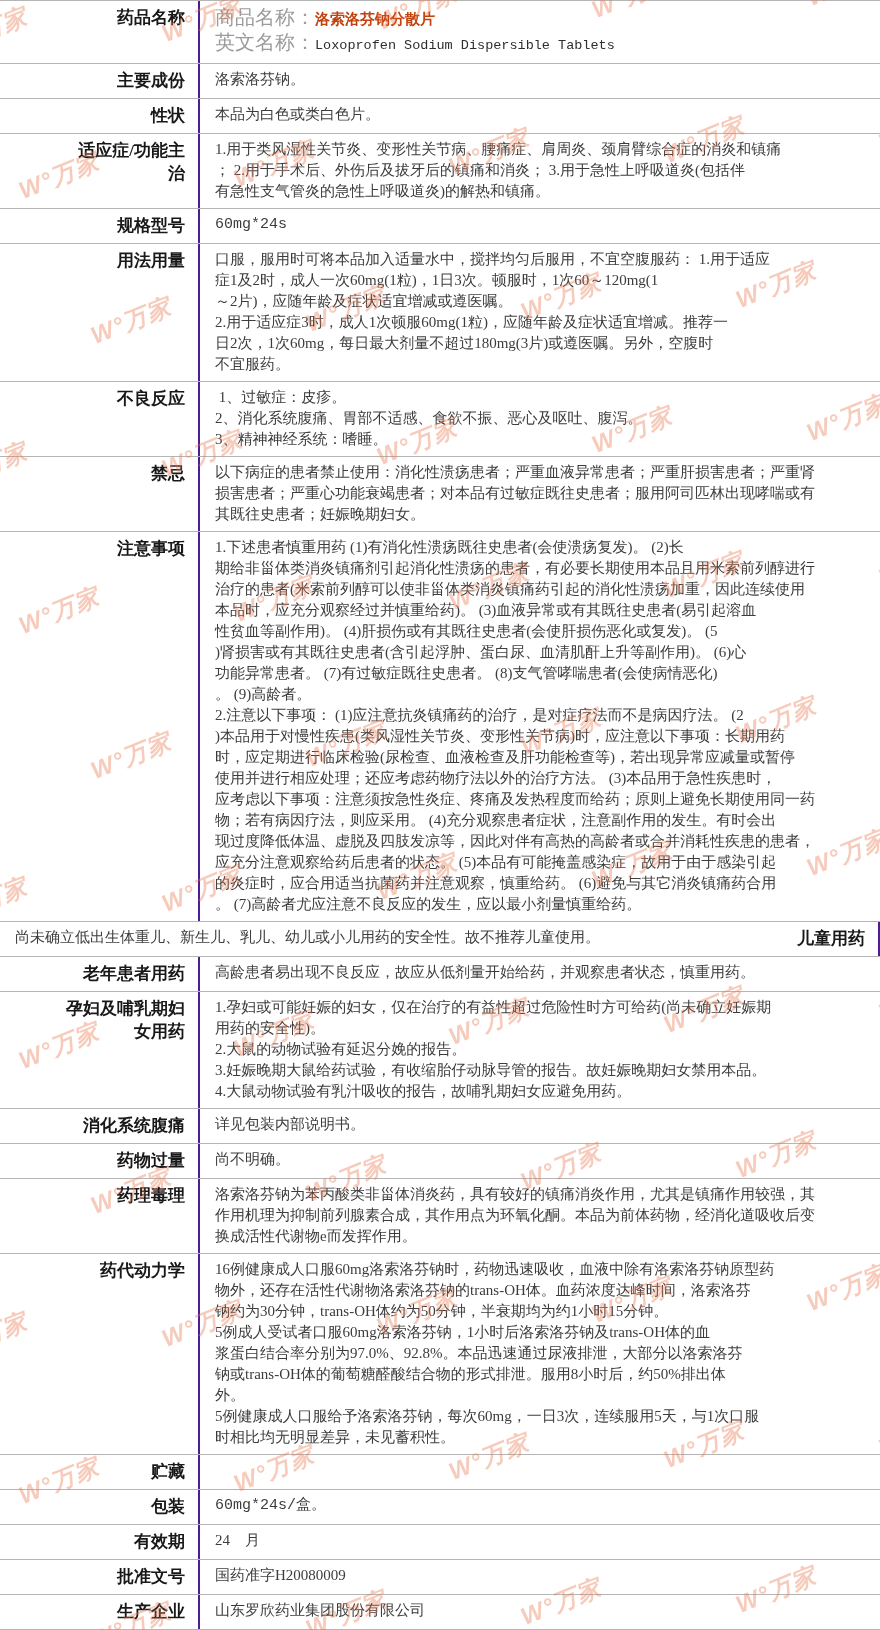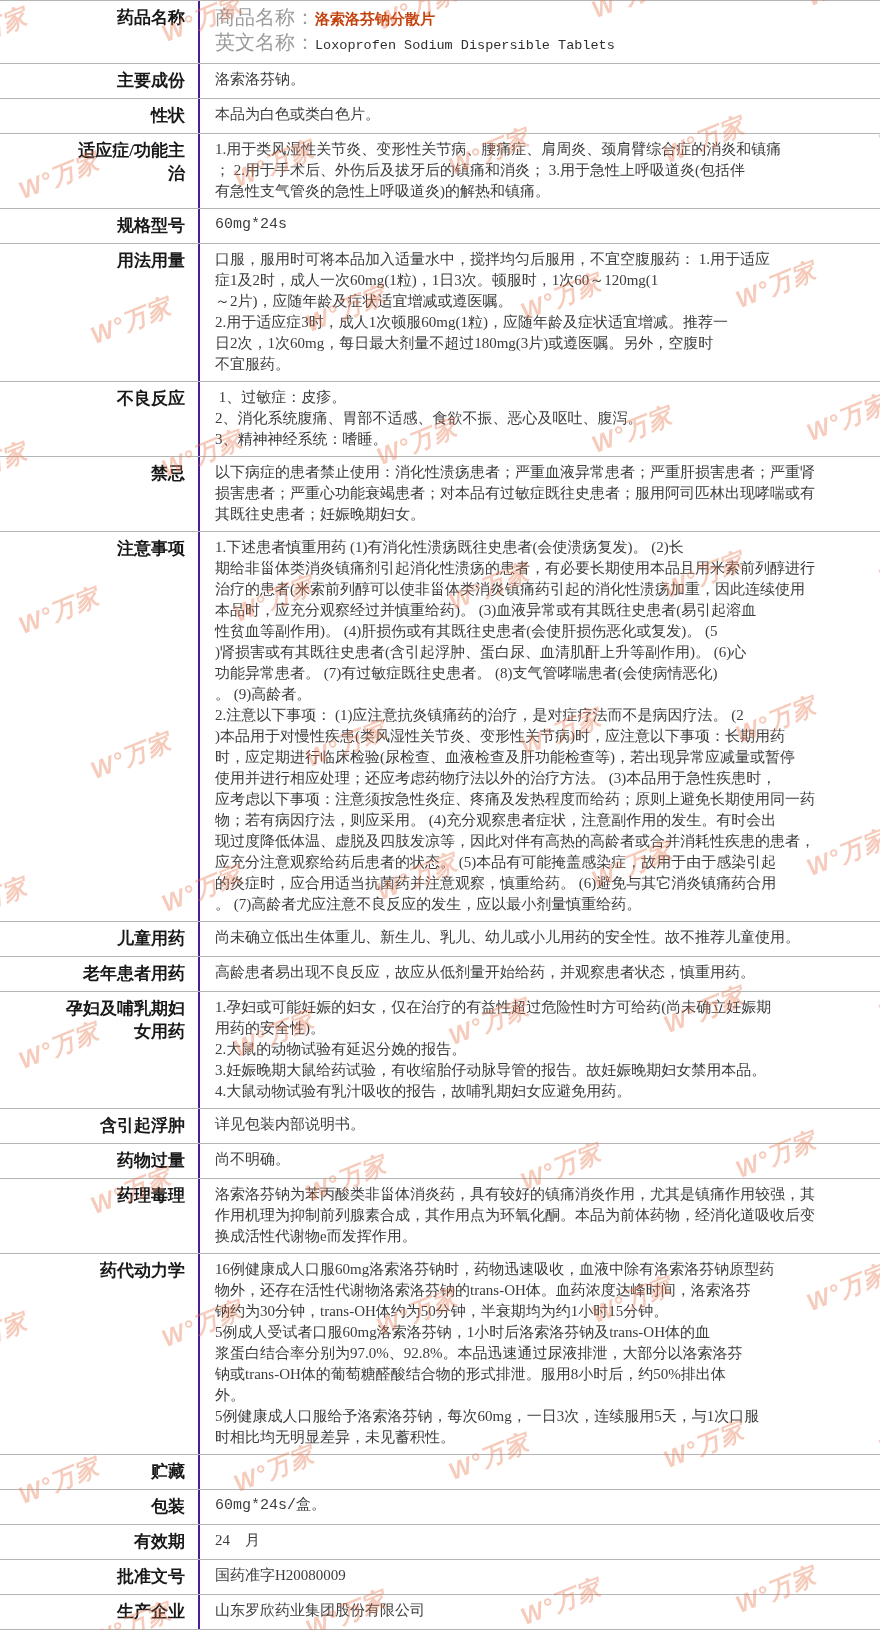--- a/index.html
+++ b/index.html
@@ -136,38 +136,38 @@
 时，应定期进行临床检验(尿检查、血液检查及肝功能检查等)，若出现异常应减量或暂停
 使用并进行相应处理；还应考虑药物疗法以外的治疗方法。 (3)本品用于急性疾患时，
 应考虑以下事项：注意须按急性炎症、疼痛及发热程度而给药；原则上避免长期使用同一药
 物；若有病因疗法，则应采用。 (4)充分观察患者症状，注意副作用的发生。有时会出
 现过度降低体温、虚脱及四肢发凉等，因此对伴有高热的高龄者或合并消耗性疾患的患者，
 应充分注意观察给药后患者的状态。 (5)本品有可能掩盖感染症，故用于由于感染引起
 的炎症时，应合用适当抗菌药并注意观察，慎重给药。 (6)避免与其它消炎镇痛药合用
 。 (7)高龄者尤应注意不良反应的发生，应以最小剂量慎重给药。</div>
       </div>
       <div class="row">
+        <div class="cell content">尚未确立低出生体重儿、新生儿、乳儿、幼儿或小儿用药的安全性。故不推荐儿童使用。</div>
         <div class="cell label">儿童用药</div>
-        <div class="cell content">尚未确立低出生体重儿、新生儿、乳儿、幼儿或小儿用药的安全性。故不推荐儿童使用。</div>
       </div>
       <div class="row">
         <div class="cell label">老年患者用药</div>
         <div class="cell content">高龄患者易出现不良反应，故应从低剂量开始给药，并观察患者状态，慎重用药。</div>
       </div>
       <div class="row">
         <div class="cell label">孕妇及哺乳期妇
 女用药</div>
         <div class="cell content">1.孕妇或可能妊娠的妇女，仅在治疗的有益性超过危险性时方可给药(尚未确立妊娠期
 用药的安全性)。
 2.大鼠的动物试验有延迟分娩的报告。
 3.妊娠晚期大鼠给药试验，有收缩胎仔动脉导管的报告。故妊娠晚期妇女禁用本品。
 4.大鼠动物试验有乳汁吸收的报告，故哺乳期妇女应避免用药。</div>
       </div>
       <div class="row">
-        <div class="cell label">含引起浮肿</div>
+        <div class="cell label">消化系统腹痛</div>
         <div class="cell content">详见包装内部说明书。</div>
       </div>
       <div class="row">
         <div class="cell label">药物过量</div>
         <div class="cell content">尚不明确。</div>
       </div>
       <div class="row">
         <div class="cell label">药理毒理</div>
         <div class="cell content">洛索洛芬钠为苯丙酸类非甾体消炎药，具有较好的镇痛消炎作用，尤其是镇痛作用较强，其
 作用机理为抑制前列腺素合成，其作用点为环氧化酮。本品为前体药物，经消化道吸收后变

